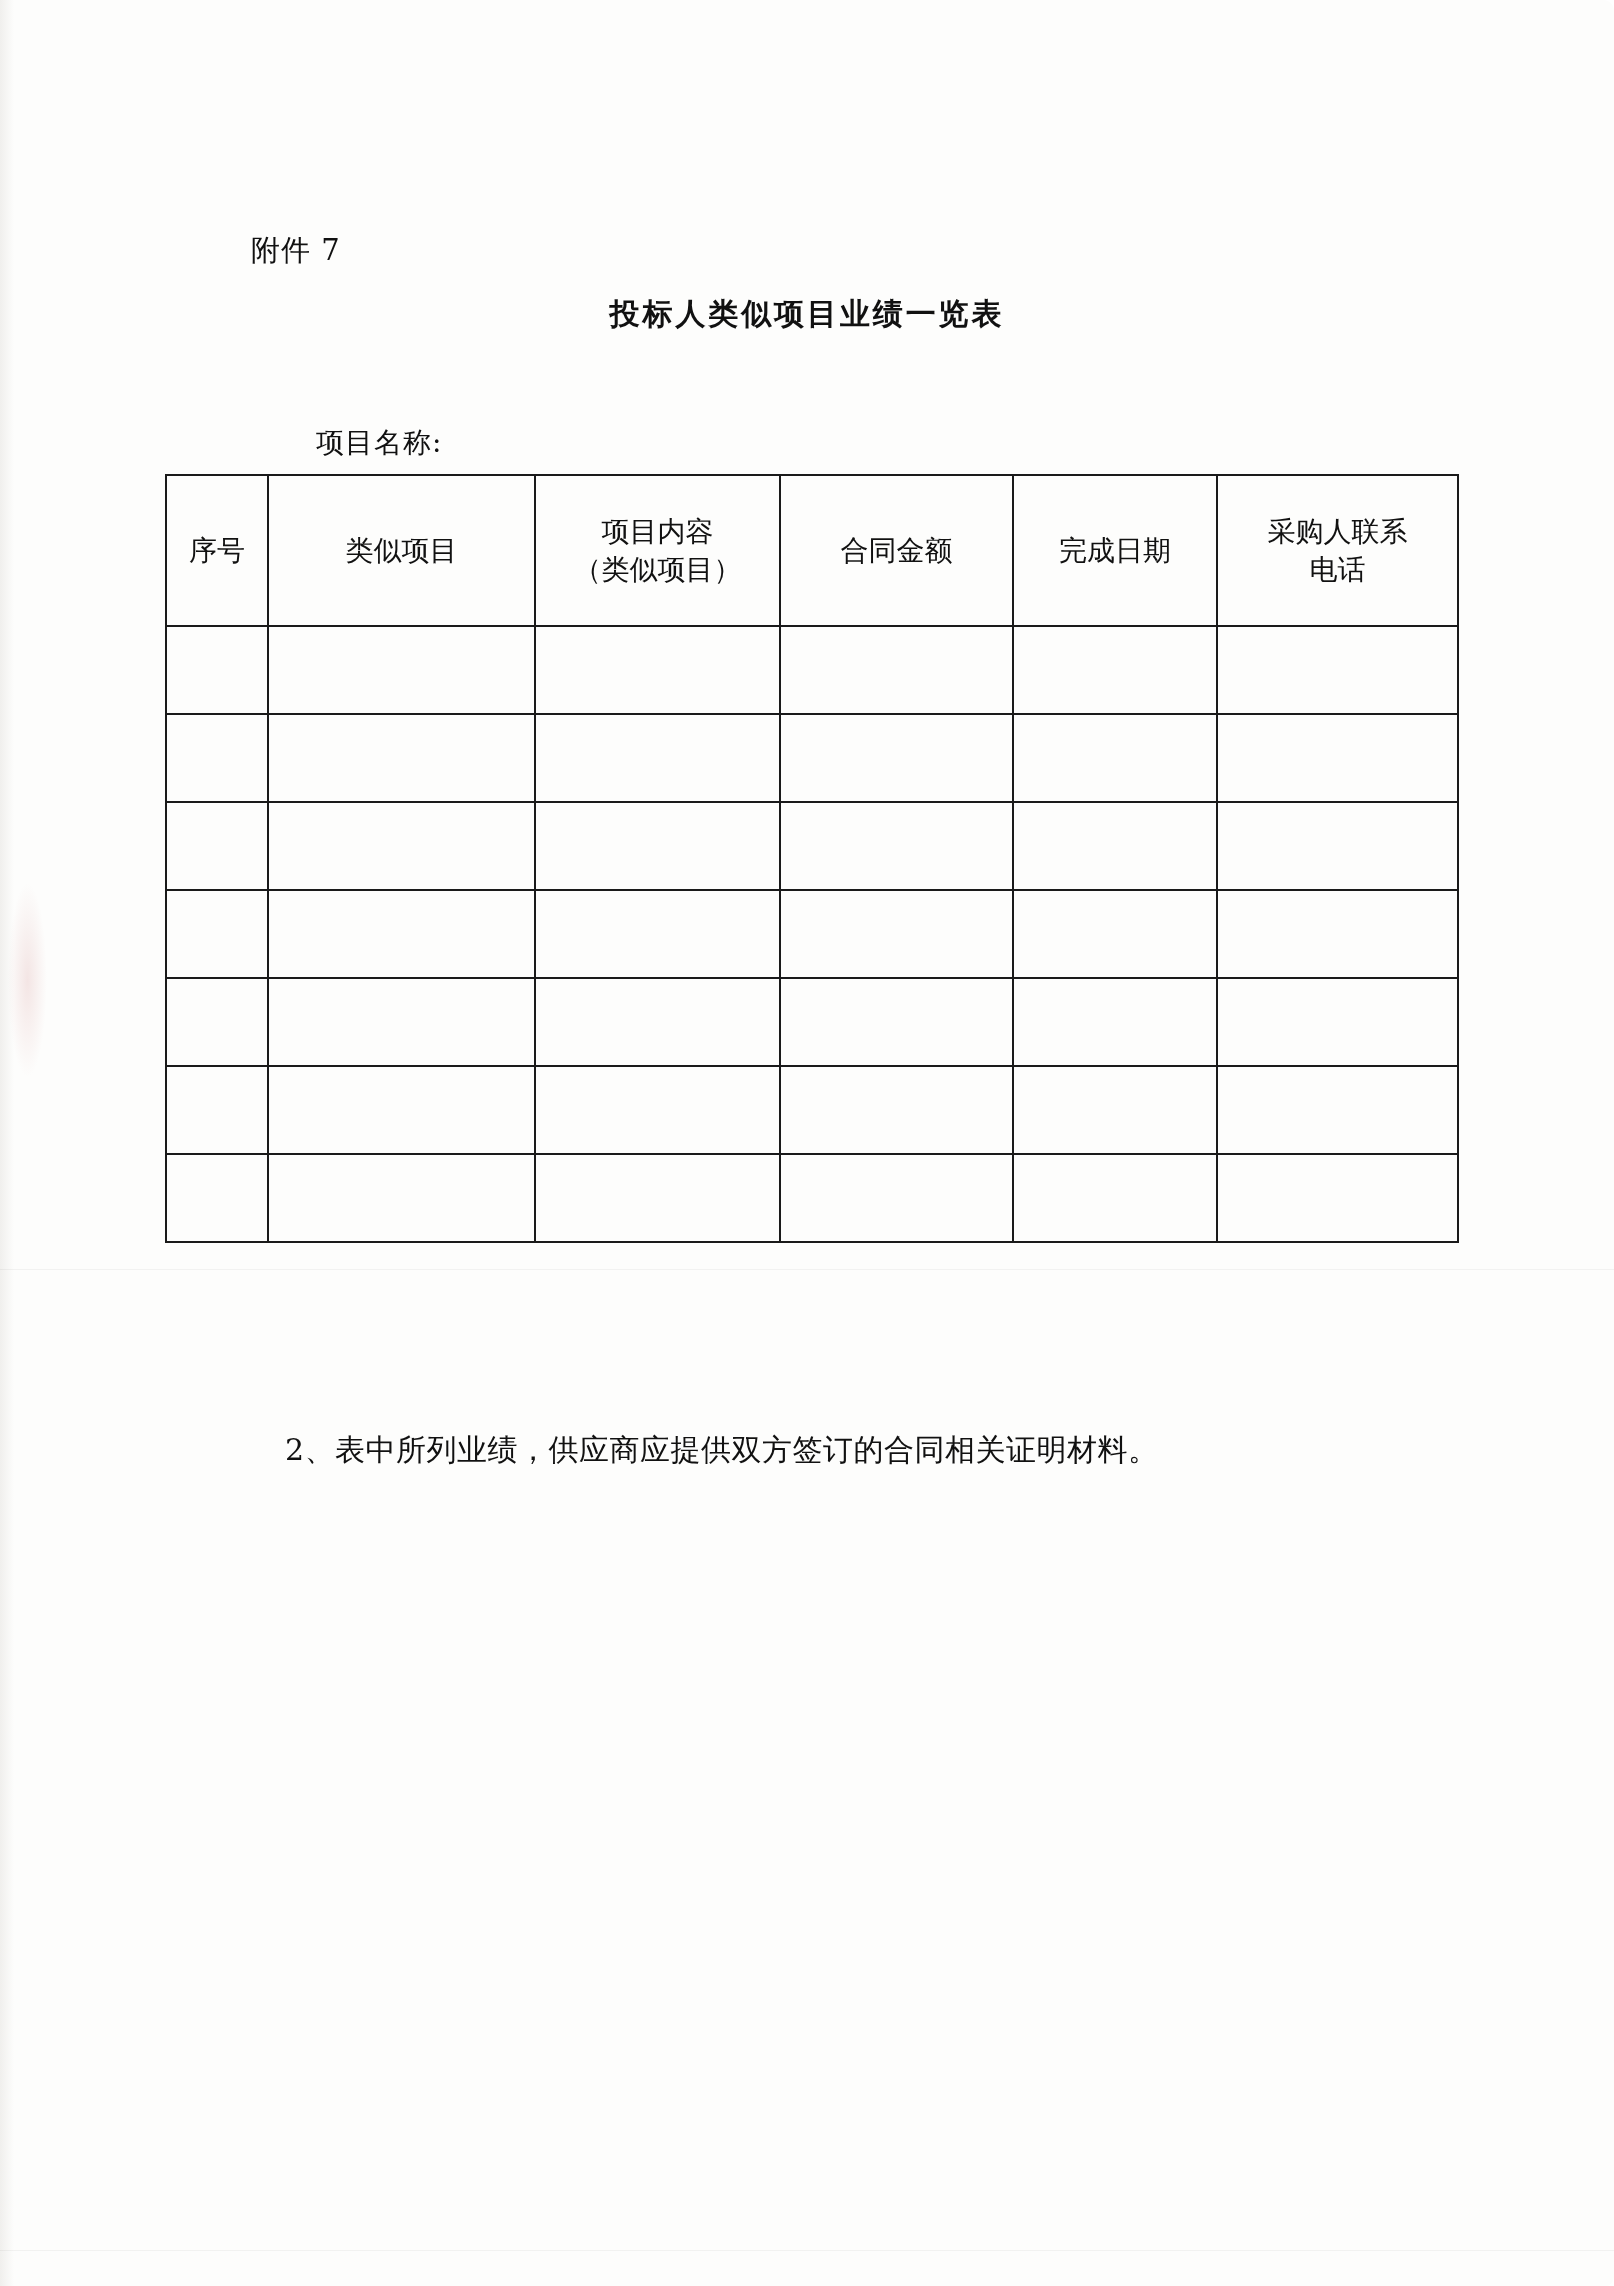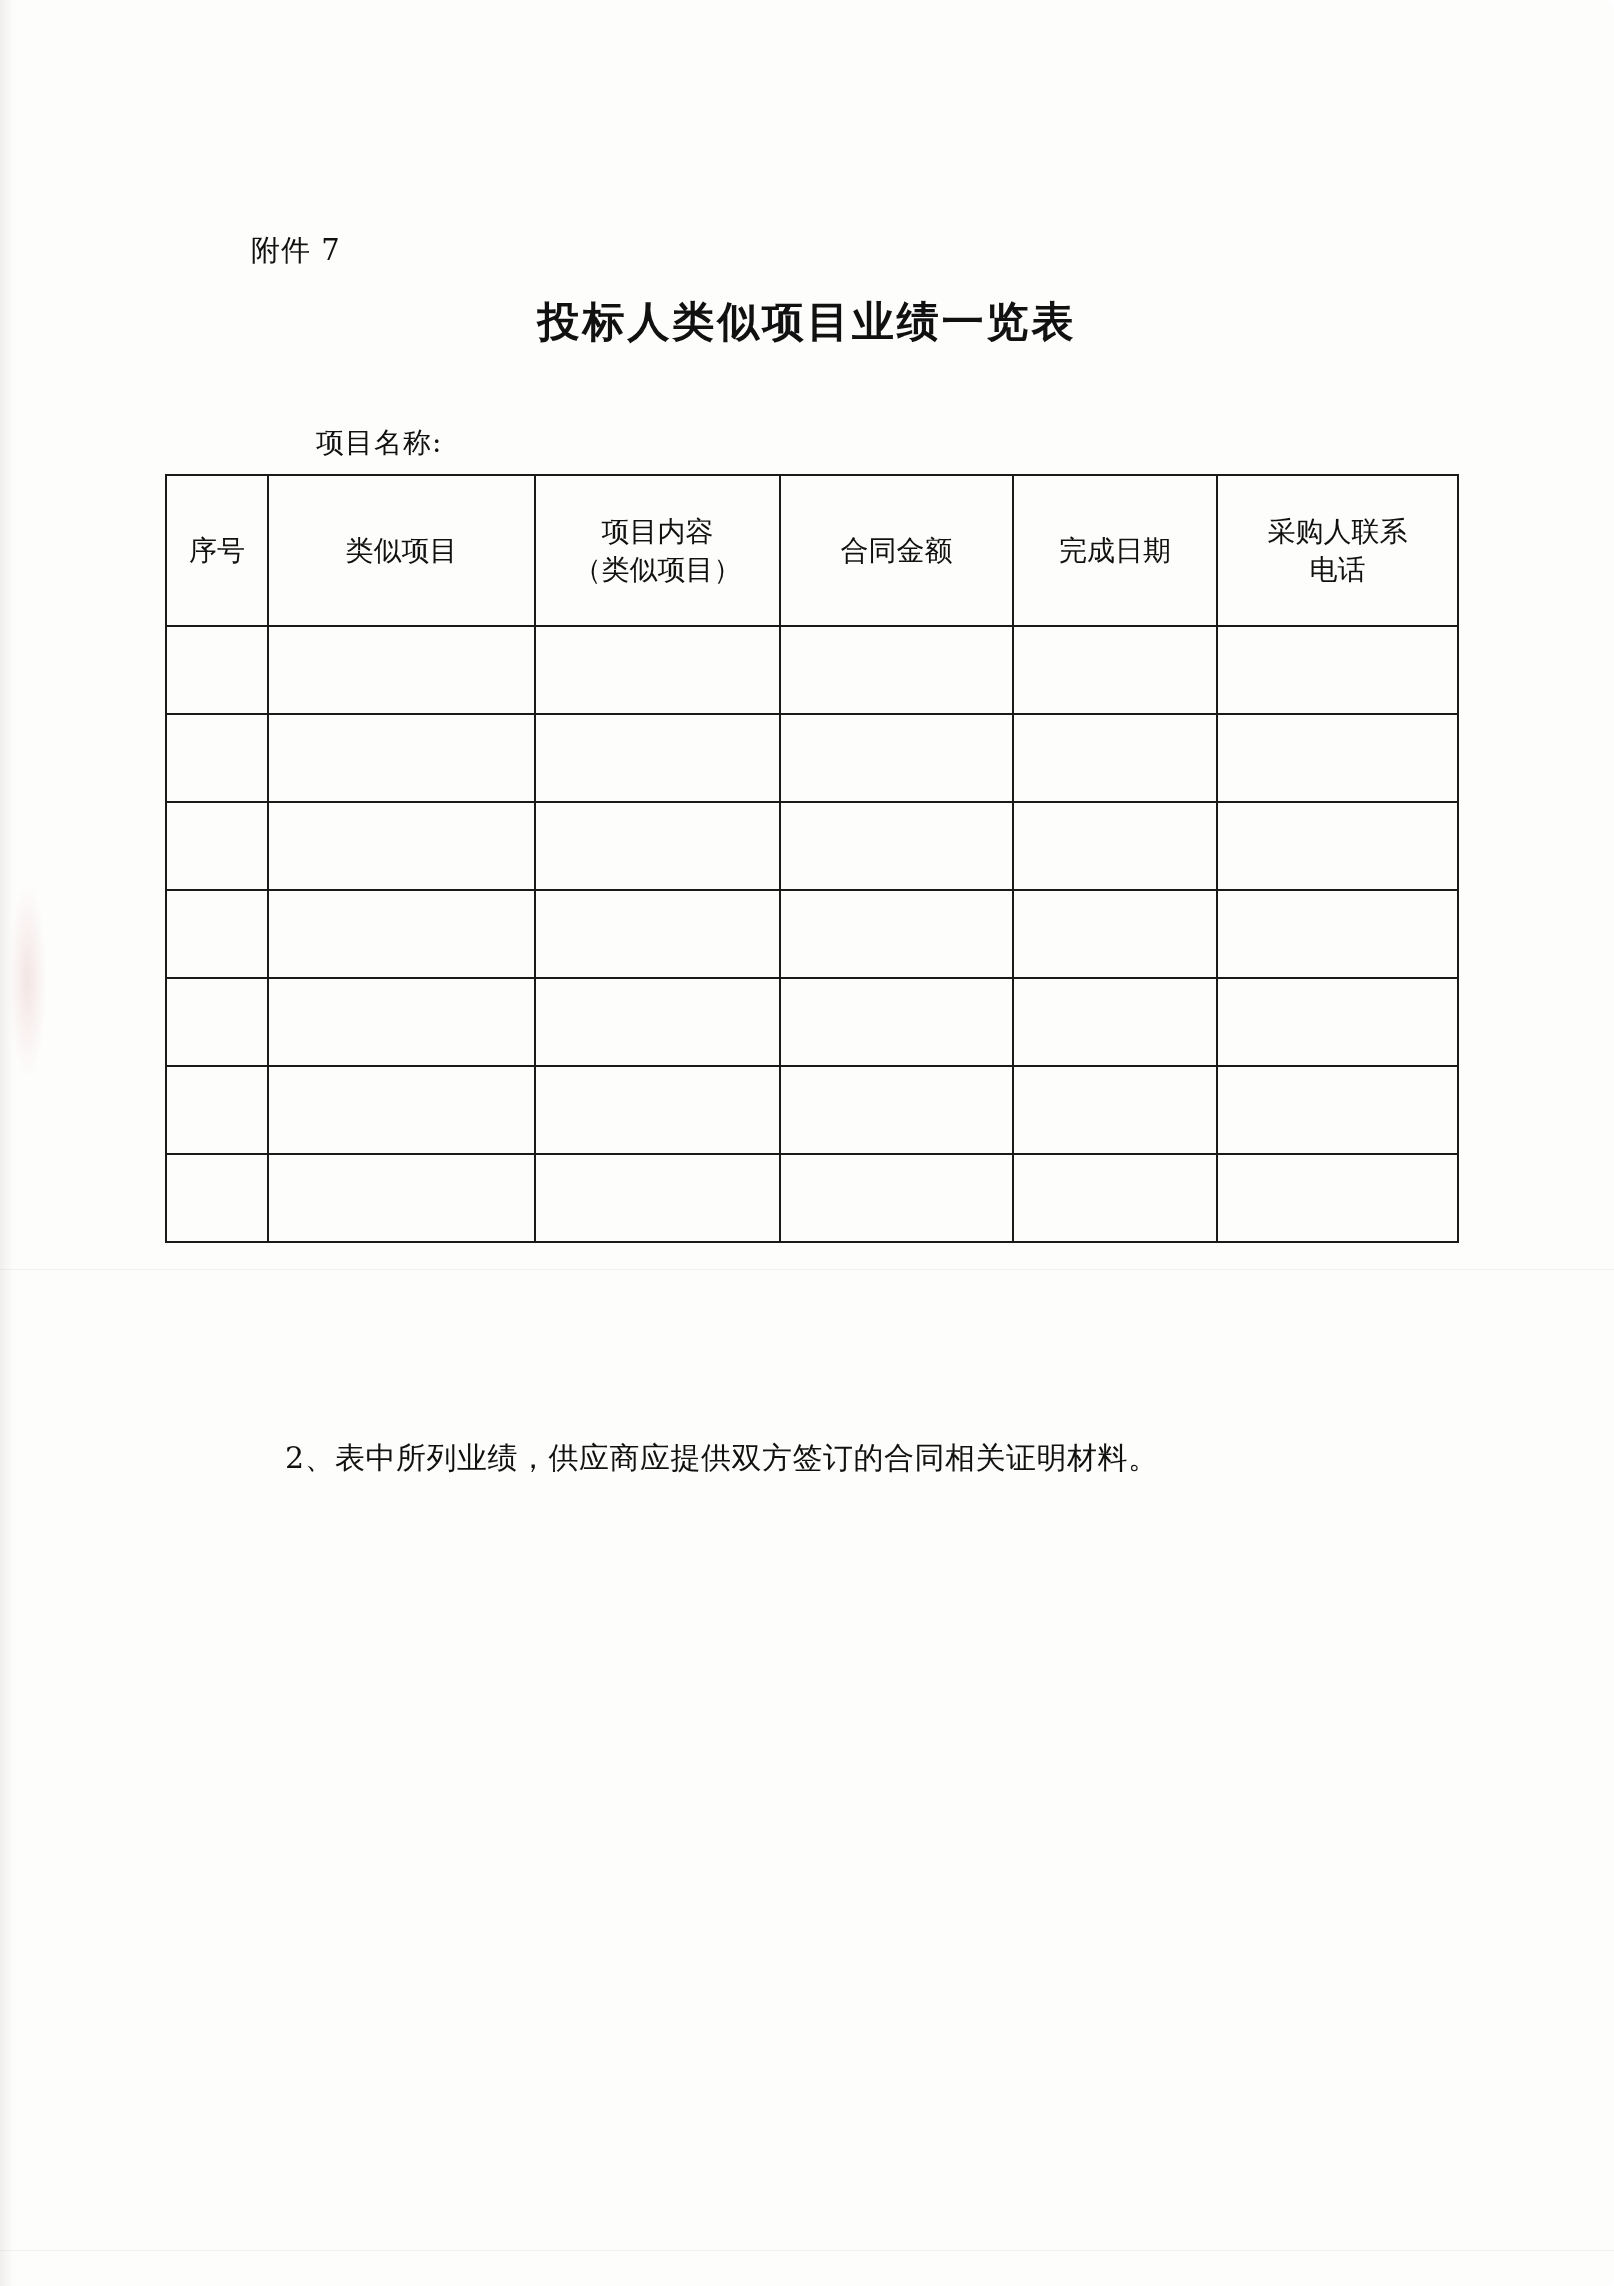--- a/index.html
+++ b/index.html
@@ -54,21 +54,21 @@
     font-size: 29px;
     letter-spacing: 1px;
   }
 
   .doc-title {
     position: absolute;
     left: 0;
     right: 0;
     top: 294px;
     text-align: center;
-    font-size: 42px;
+    font-size: 30px;
     font-weight: bold;
     letter-spacing: 2.9px;
     font-family: "DejaVu Serif", "Liberation Serif", serif;
   }
 
   .project-name-line {
     position: absolute;
     left: 316px;
     top: 424px;
     font-size: 28px;
@@ -116,21 +116,21 @@
     top: 1426px;
     width: 1220px;
     font-size: 30px;
     line-height: 1.62;
     letter-spacing: 0.5px;
   }
   .note-1 {
     text-indent: 0;
   }
   .note-2 {
-    margin-top: 8px;
+    margin-top: 0;
     text-indent: 35px;
   }
 </style>
 </head>
 <body>
 
 <div class="page">
   <div class="scan-edge-left"></div>
   <div class="scan-smudge"></div>
   <div class="scan-line" style="top:1269px;"></div>

